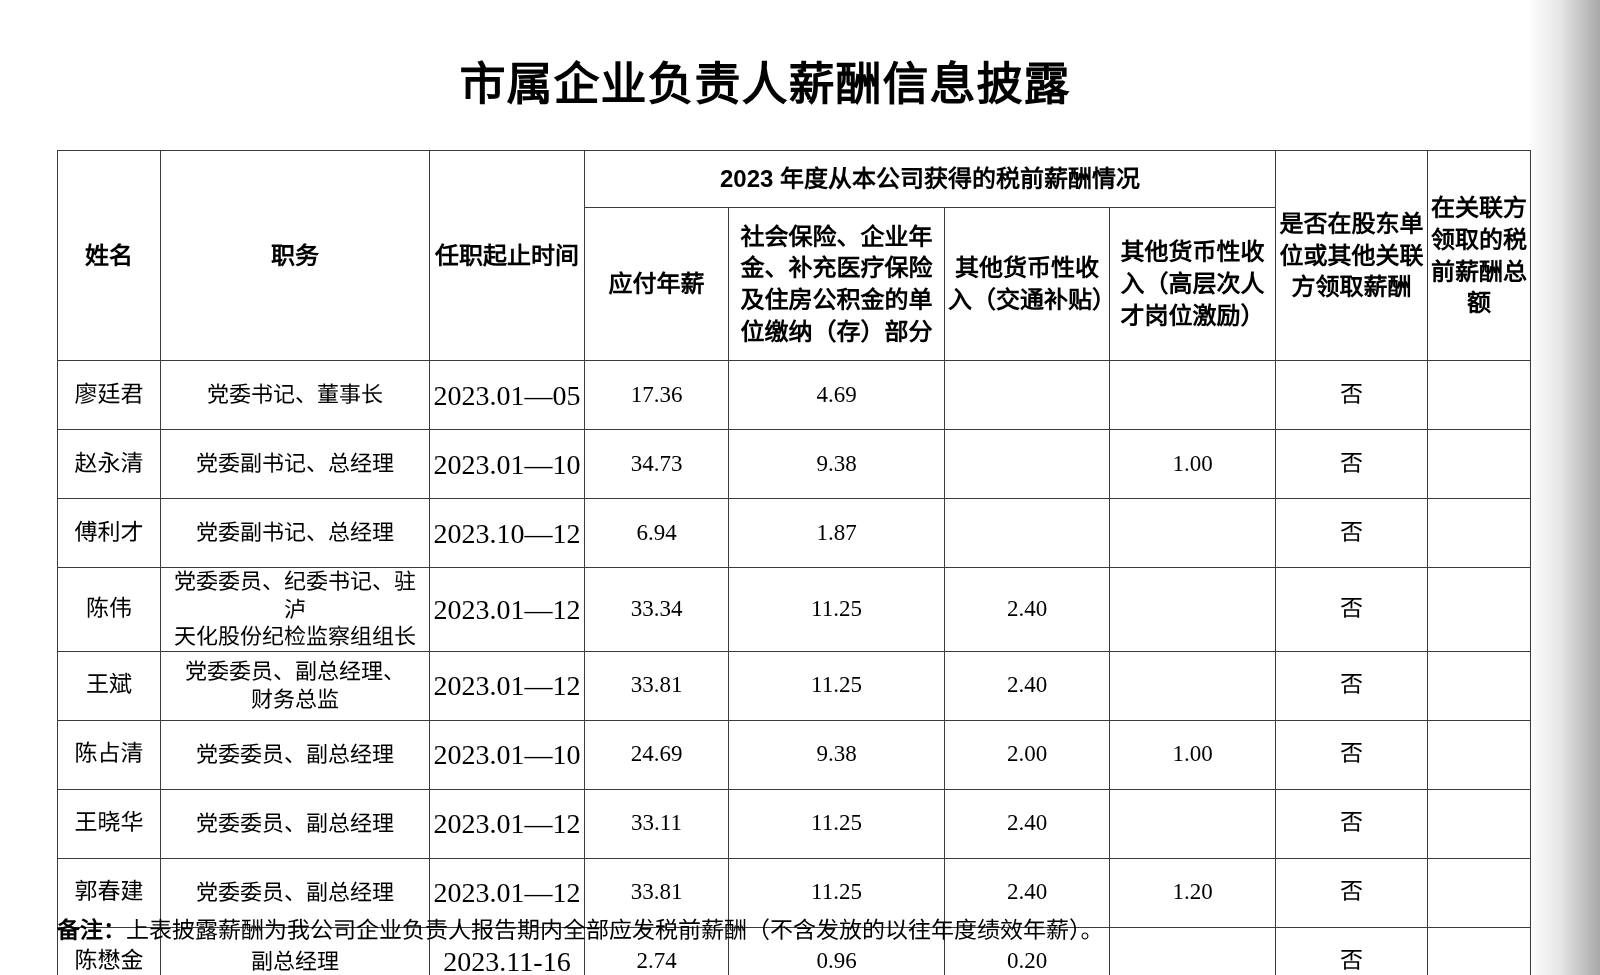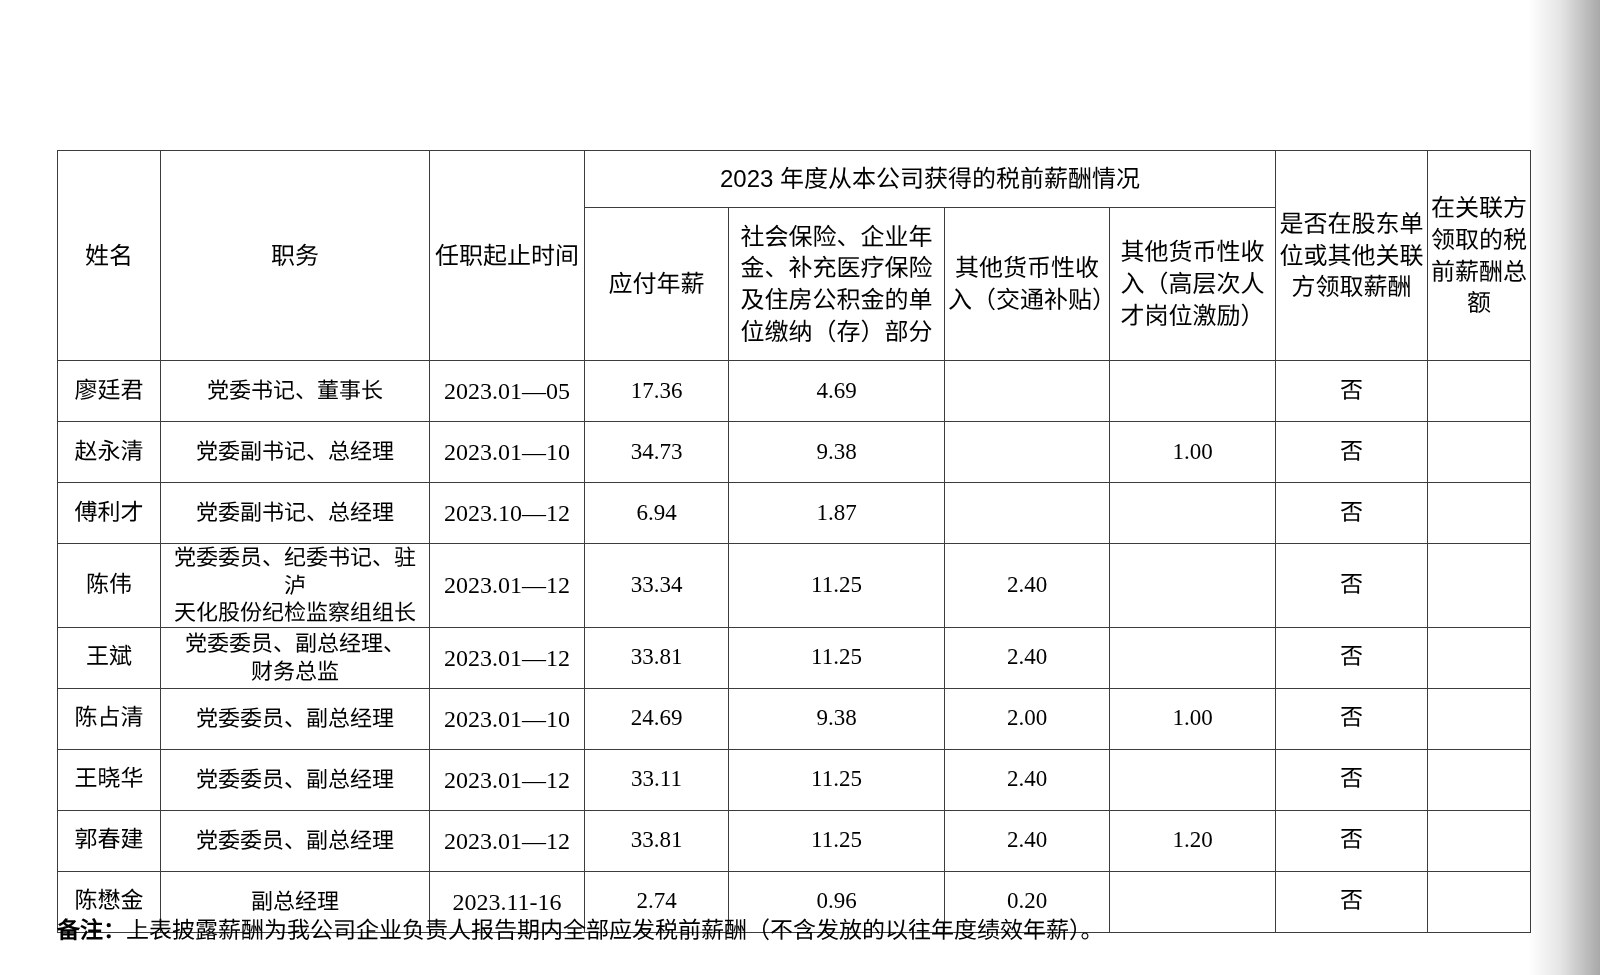--- a/index.html
+++ b/index.html
@@ -37,50 +37,51 @@
   }
   table.salary th, table.salary td{
     border:1px solid #3c3c3c;
     padding:0 3px;
     text-align:center;
     vertical-align:middle;
     overflow:hidden;
   }
   thead th{
     font-family:"Liberation Sans","DejaVu Sans",sans-serif;
-    font-weight:400;
+    font-weight:700;
     font-size:24px;
     line-height:1.32;
   }
   thead tr.group-row{height:57px;}
   thead tr.sub-row{height:153px;}
-  tbody tr{height:61px;}
+  tbody tr{height:69px;}
   tbody tr + tr td{border-top-width:2px;}
   tbody td{
     font-size:23px;
     line-height:1.25;
   }
   td.cell-position{white-space:pre-line;font-size:22px;padding:0 2px;margin-left:9px;}
-  td.cell-tenure{font-size:24px;}
+  td.cell-tenure{font-size:28px;}
   .footnote{
     position:absolute;top:916px;left:57px;width:1473px;
     font-size:23px;
     line-height:1.3;
     text-align:left;
   }
   .footnote .fn-label{
     font-family:Liberation Mono, monospace;
     font-weight:700;
   }
 </style>
 </head>
 <body>
 
 <div class="page">
 
+  <h1 class="doc-title">市属企业负责人薪酬信息披露</h1>
 
 
   <table class="salary">
     <colgroup>
       <col style="width:103px">
         <col style="width:269px">
         <col style="width:155px">
       <col style="width:144px">
         <col style="width:216px">
         <col style="width:165px">

